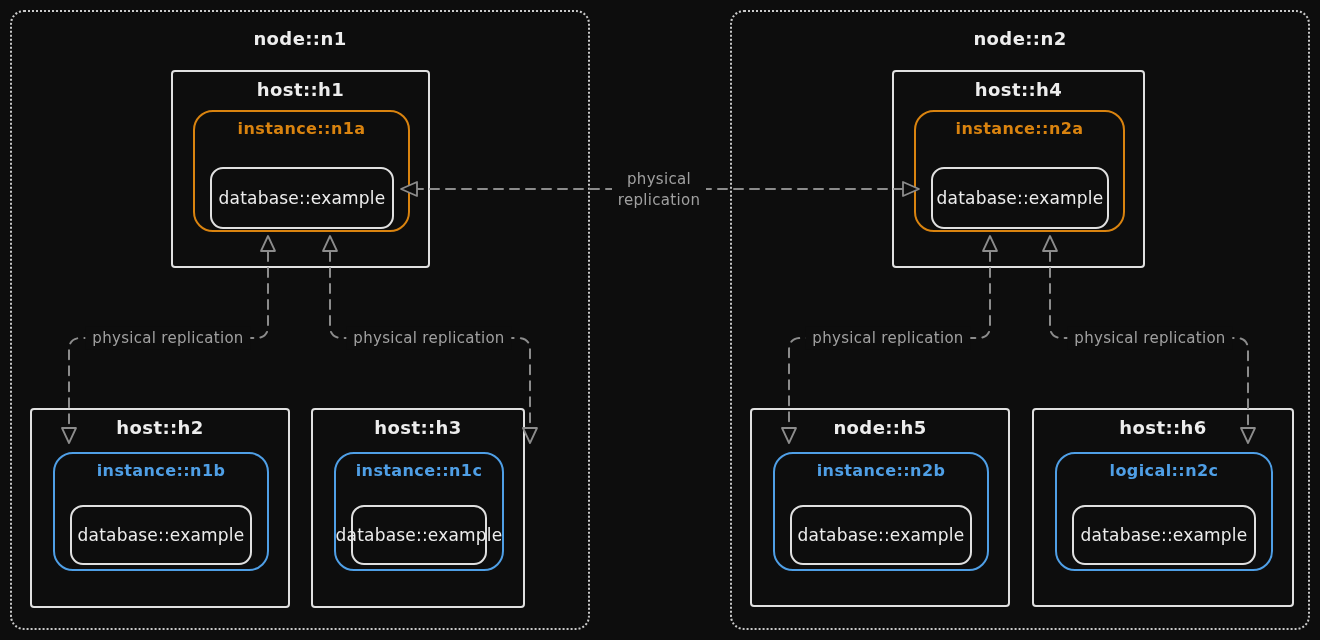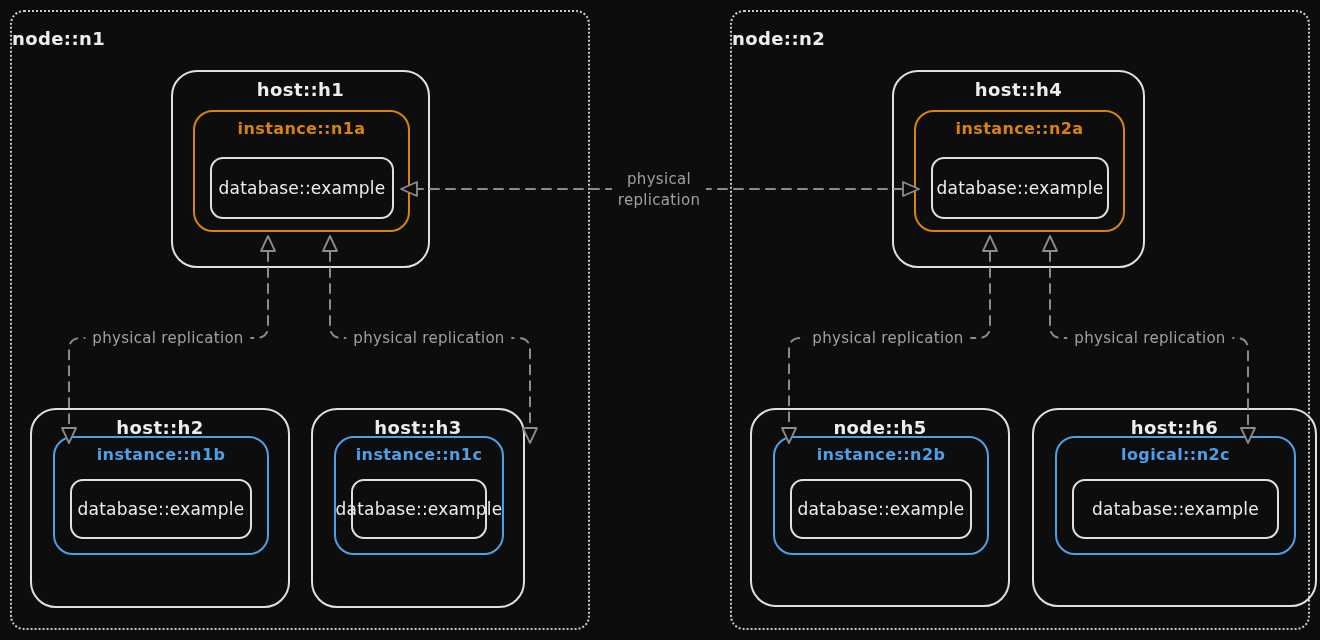--- a/index.html
+++ b/index.html
@@ -12,42 +12,42 @@
     --edge:#8c8c8c;
     --edge-label:#a0a0a0;
   }
   html,body{margin:0;padding:0;background:var(--background);}
   body{width:1320px;height:640px;overflow:hidden;
        font-family:"DejaVu Sans",sans-serif;color:var(--text);}
   .canvas{position:relative;width:1320px;height:640px;background:var(--background);}
 
   
   .node{position:absolute;border:2px dotted var(--node-border);border-radius:14px;box-sizing:border-box;}
-  .node-title{position:absolute;top:17px;left:0;right:0;text-align:left;
+  .node-title{position:absolute;top:17px;left:0;right:0;text-align:center;
               font-size:18px;font-weight:600;letter-spacing:.4px;color:var(--text);line-height:20px;}
 
   
-  .host{position:absolute;border:2px solid var(--box-border);border-radius:26px;box-sizing:border-box;}
+  .host{position:absolute;border:2px solid var(--box-border);border-radius:4px;box-sizing:border-box;}
   .host-title{position:absolute;top:7px;left:0;right:0;text-align:center;
               font-size:18px;font-weight:600;letter-spacing:.4px;color:var(--text);line-height:22px;}
 
   
   .instance{position:absolute;border:2px solid;border-radius:20px;box-sizing:border-box;}
   .host-top .instance{left:20px;right:18px;top:38px;height:122px;}
-  .host-bottom .instance{left:21px;right:19px;top:26px;height:119px;text-decoration:underline;}
+  .host-bottom .instance{left:21px;right:19px;top:42px;height:119px;text-decoration:underline;}
   .instance.primary{border-color:var(--primary-accent);padding-left:18px;}
   .instance.replica{border-color:var(--replica-accent);}
   .instance-title{position:absolute;top:7px;left:0;right:0;text-align:center;
                   font-size:16px;font-weight:bold;letter-spacing:.4px;line-height:20px;}
   .instance.primary .instance-title{color:var(--primary-accent);}
   .instance.replica .instance-title{color:var(--replica-accent);}
 
   
   .database{position:absolute;border:2px solid var(--box-border);border-radius:13px;box-sizing:border-box;
-            display:flex;align-items:center;justify-content:center;}
+            display:flex;align-items:center;justify-content:center;margin-top:10px;}
   .host-top .database{left:15px;right:14px;top:45px;height:62px;}
   .host-bottom .database{left:15px;right:15px;top:41px;height:60px;}
   .database span{font-size:17px;letter-spacing:.2px;color:var(--text);white-space:nowrap;}
 
   
   svg.edges{position:absolute;left:0;top:0;width:1320px;height:640px;pointer-events:none;}
   .edge-path{fill:none;stroke:var(--edge);stroke-width:2;stroke-dasharray:9 7;stroke-linecap:round;}
   .arrowhead{fill:var(--background);stroke:var(--edge);stroke-width:1.8;stroke-linejoin:round;}
 
   .edge-label{position:absolute;transform:translate(-50%,-50%);background:var(--background);
@@ -110,21 +110,21 @@
   <div class="host host-bottom" style="left:750px;top:408px;width:260px;height:199px">
     <div class="host-title">node::h5</div>
     <div class="instance replica">
       <div class="instance-title">instance::n2b</div>
       <div class="database">
         <span>database::example</span>
       </div>
     </div>
   </div>
 
-  <div class="host host-bottom" style="left:1032px;top:408px;width:285px;height:199px">
+  <div class="host host-bottom" style="left:1032px;top:408px;width:262px;height:199px">
     <div class="host-title">host::h6</div>
     <div class="instance replica">
       <div class="instance-title">logical::n2c</div>
       <div class="database">
         <span>database::example</span>
       </div>
     </div>
   </div>
 
   <svg class="edges" viewBox="0 0 1320 640">

